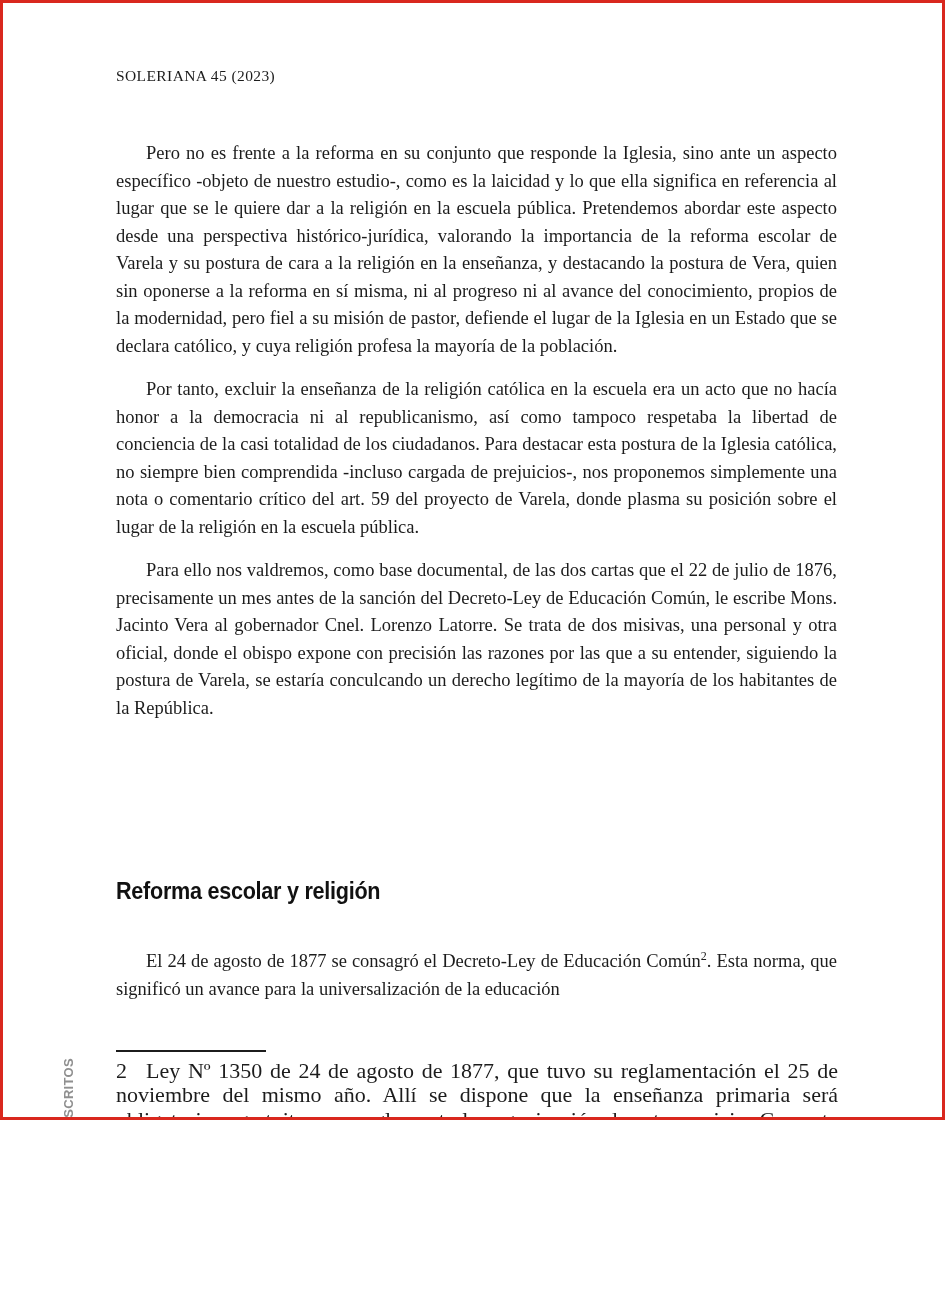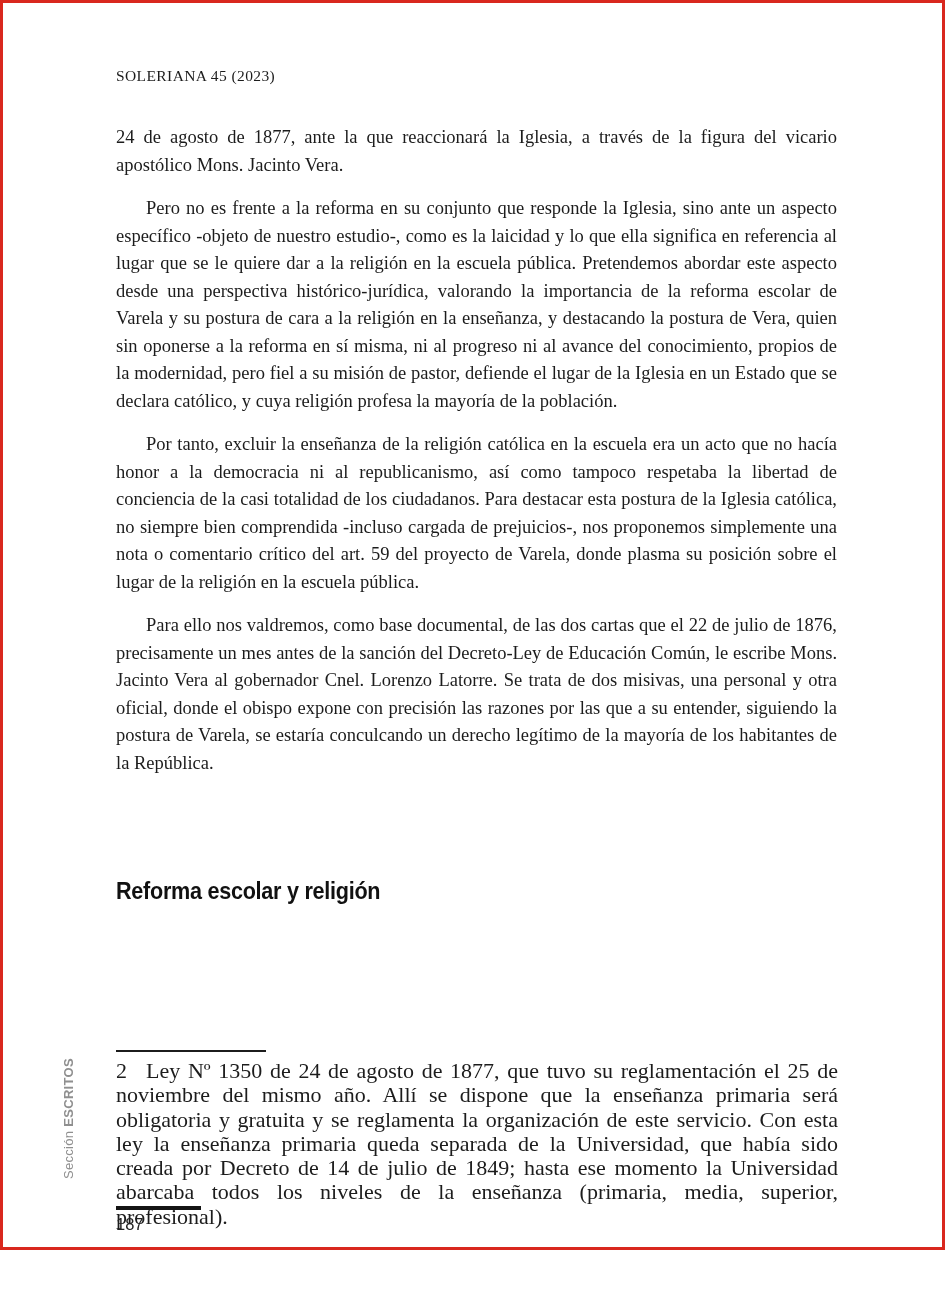--- a/index.html
+++ b/index.html
@@ -1,20 +1,20 @@
 <!DOCTYPE html>
 <html lang="es"><head>
 <meta charset="utf-8">
 <title>Soleriana 45 (2023) — p. 118</title>
 <style>
   html, body { margin: 0; padding: 0; background: #ffffff; }
   .page {
     position: relative;
     width: 945px;
-    height: 1250px;
+    height: 1120px;
     background: #ffffff;
     box-sizing: border-box;
     border: 3px solid #d9281e;
     overflow: hidden;
   }
   .running-head {
     position: absolute;
     left: 113px;
     top: 64px;
     font-family: "Liberation Serif", serif;
@@ -109,28 +109,30 @@
   }
 </style>
 </head>
 <body>
 
 <div class="page">
 
   <div class="running-head">SOLERIANA 45 (2023)</div>
 
   <div class="body-block body-a">
-    <p>24 de agosto de 1877, ante la que reaccionará la Iglesia, a través de la figura del vicario apostólico Mons. Jacinto Vera.</p>
     <p class="indent">Pero no es frente a la reforma en su conjunto que responde la Iglesia, sino ante un aspecto específico -objeto de nuestro estudio-, como es la laicidad y lo que ella significa en referencia al lugar que se le quiere dar a la religión en la escuela pública. Pretendemos abordar este aspecto desde una perspectiva histórico-jurídica, valorando la importancia de la reforma escolar de Varela y su postura de cara a la religión en la enseñanza, y destacando la postura de Vera, quien sin oponerse a la reforma en sí misma, ni al progreso ni al avance del conocimiento, propios de la modernidad, pero fiel a su misión de pastor, defiende el lugar de la Iglesia en un Estado que se declara católico, y cuya religión profesa la mayoría de la población.</p>
     <p class="indent">Por tanto, excluir la enseñanza de la religión católica en la escuela era un acto que no hacía honor a la democracia ni al republicanismo, así como tampoco respetaba la libertad de conciencia de la casi totalidad de los ciudadanos. Para destacar esta postura de la Iglesia católica, no siempre bien comprendida -incluso cargada de prejuicios-, nos proponemos simplemente una nota o comentario crítico del art. 59 del proyecto de Varela, donde plasma su posición sobre el lugar de la religión en la escuela pública.</p>
     <p class="indent">Para ello nos valdremos, como base documental, de las dos cartas que el 22 de julio de 1876, precisamente un mes antes de la sanción del Decreto-Ley de Educación Común, le escribe Mons. Jacinto Vera al gobernador Cnel. Lorenzo Latorre. Se trata de dos misivas, una personal y otra oficial, donde el obispo expone con precisión las razones por las que a su entender, siguiendo la postura de Varela, se estaría conculcando un derecho legítimo de la mayoría de los habitantes de la República.</p>
   </div>
 
   <h2 class="section-heading">Reforma escolar y religión</h2>
 
+  <div class="body-block body-b">
+    <p class="indent"><span>El 24 de agosto de 1877 se consagró el Decreto-Ley de Educación Común</span><sup class="fn-ref">2</sup><span>. Esta norma, que significó un avance para la universalización de la educación</span></p>
+  </div>
 
   <div class="footnote-rule"></div>
 
   <p class="footnote"><span class="fn-marker">2</span><span>Ley Nº 1350 de 24 de agosto de 1877, que tuvo su reglamentación el 25 de noviembre del mismo año. Allí se dispone que la enseñanza primaria será obligatoria y gratuita y se reglamenta la organización de este servicio. Con esta ley la enseñanza primaria queda separada de la Universidad, que había sido creada por Decreto de 14 de julio de 1849; hasta ese momento la Universidad abarcaba todos los niveles de la enseñanza (primaria, media, superior, profesional).</span></p>
 
   <div class="side-label"><span>Sección </span><span class="bold-part">ESCRITOS</span></div>
 
   <div class="footer-bar"></div>
 
   <div class="page-number">187</div>

